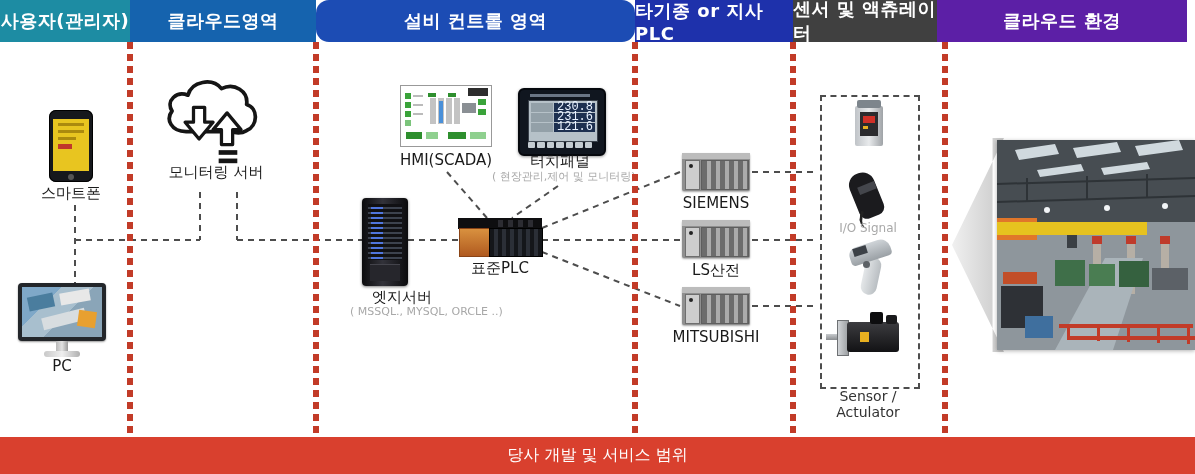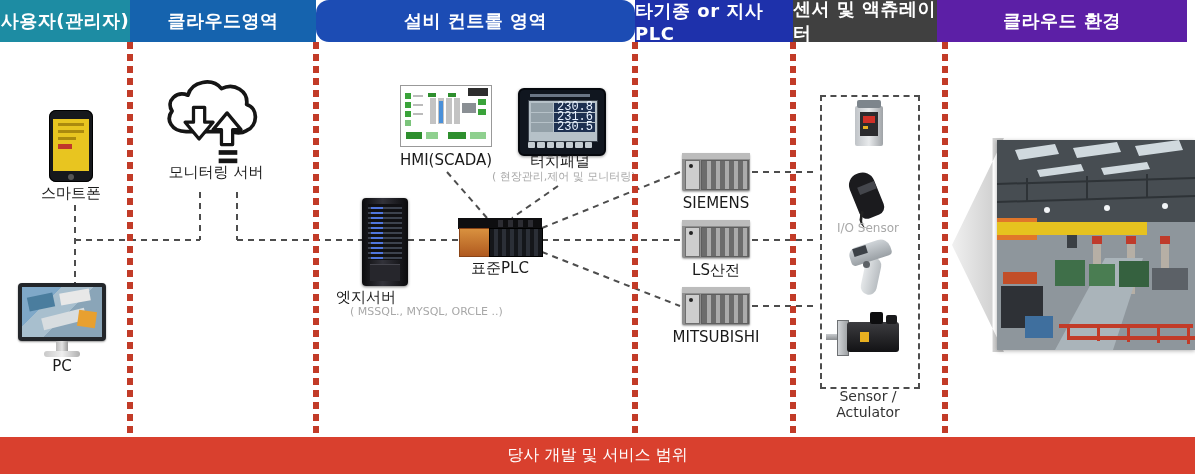--- a/index.html
+++ b/index.html
@@ -242,42 +242,42 @@
       <div class="row">
           <span class="l"></span>
           <span class="v">230.8</span>
         </div>
       <div class="row">
           <span class="l"></span>
           <span class="v">231.6</span>
         </div>
       <div class="row">
           <span class="l"></span>
-          <span class="v">230.5</span>
+          <span class="v">121.6</span>
         </div>
     </div>
     <div class="keys">
         <i></i>
         <i></i>
         <i></i>
         <i></i>
         <i></i>
         <i></i>
         <i></i>
       </div>
   </div>
   <div class="lbl" style="left:512px;top:152px;width:96px;">터치패널</div>
   <div class="sublbl" style="left:492px;top:169px;width:136px;">( 현장관리,제어 및 모니터링)</div>
 
   <div class="server">
     <div class="slots"></div>
       <div class="leds"></div>
       <div class="vent"></div>
   </div>
-  <div class="lbl" style="left:336px;top:288px;width:80px;text-align:left;">엣지서버</div>
+  <div class="lbl" style="left:352px;top:288px;width:80px;text-align:right;">엣지서버</div>
   <div class="sublbl" style="left:350px;top:305px;width:160px;text-align:left;">( MSSQL., MYSQL, ORCLE ..)</div>
 
   <div class="plc">
     <div class="top">
         <i style="left:40px"></i>
         <i style="left:50px"></i>
         <i style="left:60px"></i>
         <i style="left:70px"></i>
       </div>
     <div class="orange"></div>
@@ -321,21 +321,21 @@
       <div class="lens"></div>
       <div class="led"></div>
   </div>
 
   <div class="proxsensor">
     <div class="blob"></div>
       <div class="band"></div>
       <div class="cable"></div>
   </div>
 
-  <div class="iolabel">I/O Sensor</div>
+  <div class="iolabel">I/O Signal</div>
 
   <div class="scanner">
     <div class="grip"></div>
       <div class="head"></div>
       <div class="face"></div>
       <div class="btn"></div>
   </div>
 
   <div class="motor">
     <div class="shaft"></div>

